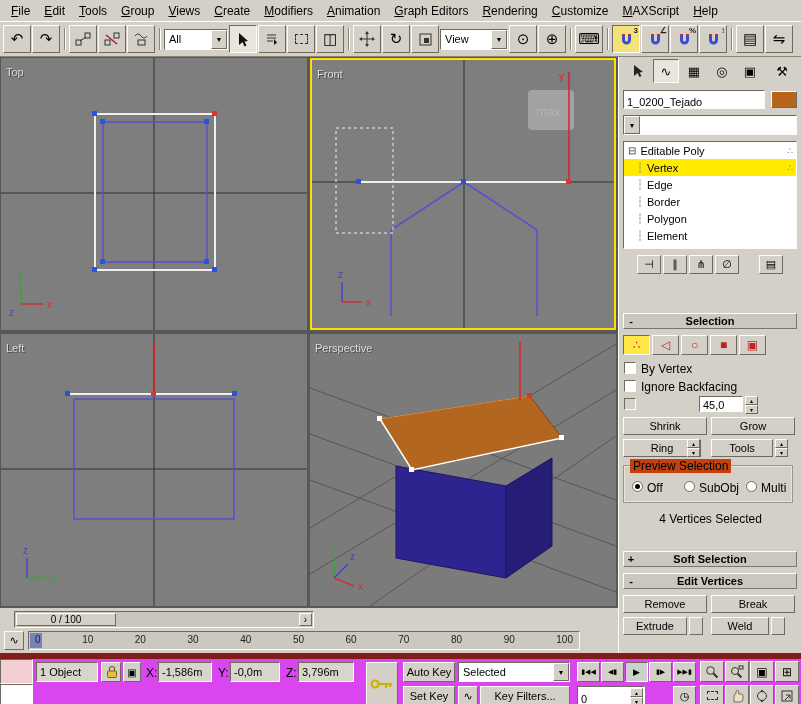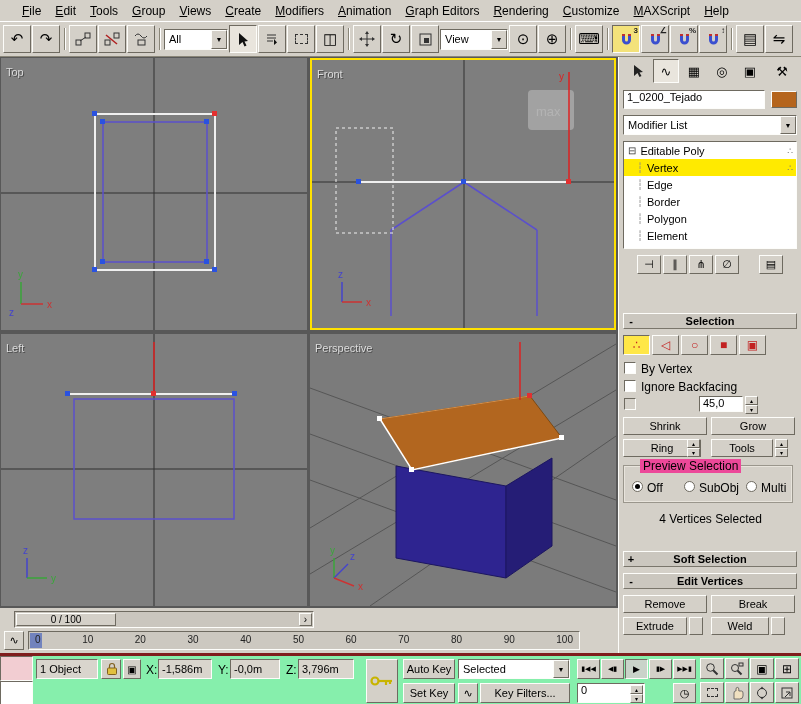--- a/index.html
+++ b/index.html
@@ -2,21 +2,21 @@
 <html><head>
 <meta charset="utf-8">
 <style>
 *{margin:0;padding:0;box-sizing:border-box}
 html,body{width:801px;height:704px;background:#d4d0c8}
 #root{position:relative;width:801px;height:704px;background:#d4d0c8;font:11px "Liberation Sans",sans-serif;color:#000;overflow:hidden}
 .abs{position:absolute}
 .raised{background:#d4d0c8;border:1px solid;border-color:#fdfdfa #6e6a60 #6e6a60 #fdfdfa}
 .sunken{border:1px solid;border-color:#6e6a60 #fdfdfa #fdfdfa #6e6a60}
 .white{background:#fff}
-.menu{display:flex;align-items:center;height:21px;padding-left:15px}
+.menu{display:flex;align-items:center;height:21px;padding-left:4px}
 .menu-item{display:inline-block;padding:3px 7px;font-size:12px}
 .menu-item::first-letter{text-decoration:underline}
 .toolbar{position:absolute;top:21px;left:0;width:801px;height:36px;border-top:1px solid #fff;border-bottom:1px solid #8a8678;display:flex;align-items:center;padding-left:3px;gap:1px;overflow:hidden}
 .tbtn{width:28px;height:28px;display:flex;align-items:center;justify-content:center;font-size:15px;position:relative;flex:none}
 .tbtn.pressed{border-color:#6e6a60 #fdfdfa #fdfdfa #6e6a60;background:#e9e5dd}
 .tbtn.snapon{border-color:#6e6a60 #fdfdfa #fdfdfa #6e6a60;background:#f3e27a}
 .tsep{width:7px;height:26px;position:relative;flex:none}
 .tsep::after{content:"";position:absolute;left:3px;top:2px;bottom:2px;border-left:1px solid #8a8678;border-right:1px solid #fff}
 .combo{display:flex;align-items:stretch;height:21px;background:#fff;border:1px solid;border-color:#6e6a60 #fdfdfa #fdfdfa #6e6a60;flex:none}
 .combo .val{flex:1;display:flex;align-items:center;padding-left:4px;font-size:11px;background:#fff;overflow:hidden}
@@ -32,31 +32,31 @@
 .rollout .pm{width:14px;text-align:center}
 .rollout .rlbl{flex:1;text-align:center;margin-right:14px}
 .pbtn{position:absolute;background:#d4d0c8;border:1px solid;border-color:#fdfdfa #6e6a60 #6e6a60 #fdfdfa;display:flex;align-items:center;justify-content:center;font-size:11px;height:18px}
 .chk{position:absolute;width:12px;height:12px;background:#fff;border:1px solid;border-color:#6e6a60 #fdfdfa #fdfdfa #6e6a60}
 .chk.dis{background:#d4d0c8}
 .lbl{position:absolute;font-size:12px;white-space:nowrap}
 .radio{position:absolute;width:11px;height:11px;border-radius:50%;background:#fff;border:1px solid #6e6a60;display:flex;align-items:center;justify-content:center}
 .radio .dot{width:5px;height:5px;border-radius:50%;background:#000}
 .spin{position:absolute;width:13px;display:flex;flex-direction:column}
 .spin span{flex:1;display:flex;align-items:center;justify-content:center;font-size:6px;background:#d4d0c8;border:1px solid;border-color:#fdfdfa #6e6a60 #6e6a60 #fdfdfa}
-.field{background:#fff;border:1px solid;border-color:#6e6a60 #fdfdfa #fdfdfa #6e6a60;display:flex;align-items:flex-start;padding:0 3px;font-size:11px}
+.field{background:#fff;border:1px solid;border-color:#6e6a60 #fdfdfa #fdfdfa #6e6a60;display:flex;align-items:flex-end;padding:0 3px;font-size:11px}
 .sfield{background:#d9d5cd;border:1px solid;border-color:#6e6a60 #fdfdfa #fdfdfa #6e6a60;display:flex;align-items:center;padding:0 3px;font-size:11px}
 .stack-row{height:17px;display:flex;align-items:center;padding-left:4px;font-size:11px}
 .stack-row.sel{background:#ffea00}
 .rowdots{margin-left:auto;margin-right:3px;color:#777;font-size:9px}
 .tree{color:#888;margin:0 4px 0 9px;font-size:10px}
 .sobtn{position:absolute;width:27px;height:20px;background:#d4d0c8;border:1px solid;border-color:#fdfdfa #6e6a60 #6e6a60 #fdfdfa;display:flex;align-items:center;justify-content:center;font-size:12px;color:#c22222}
 .sobtn.active{background:#ffe747;border-color:#6e6a60 #fdfdfa #fdfdfa #6e6a60}
 .sbtn{position:absolute;background:#d4d0c8;border:1px solid;border-color:#fdfdfa #6e6a60 #6e6a60 #fdfdfa;display:flex;align-items:center;justify-content:center}
 .sbtn.pressed{border-color:#6e6a60 #fdfdfa #fdfdfa #6e6a60;background:#c9d3c9}
-.status{position:absolute;left:0;top:653px;width:801px;height:51px;background:#86efac;border-top:3px solid #7f1d1d}
+.status{position:absolute;left:0;top:653px;width:801px;height:51px;background:#d946ef;border-top:6px solid #7f1d1d}
 .dashbox{width:13px;height:10px;border:1px dashed #333}
 .groupbox{position:absolute;border:1px solid #9a968c;box-shadow:inset 0 0 0 1px #e8e4dc}
 </style>
 </head>
 <body>
 
 <div id="root">
 
   <div class="menu">
     <span class="menu-item">File</span>
@@ -330,21 +330,20 @@
     <span class="tab" style="left:150px;top:2px">
         <span>⚒</span>
       </span>
 
     <div class="abs field" style="left:4px;top:33px;width:142px;height:19px">
         <span>1_0200_Tejado</span>
       </div>
     <span class="abs raised" style="left:152px;top:34px;width:26px;height:17px;background:#b5651d"></span>
 
     <div class="combo abs" style="left:4px;top:58px;width:174px;height:20px">
-      <span class="val">Modifier List</span>
       <span class="cbtn">▼</span>
     </div>
 
     <div class="abs sunken white" style="left:4px;top:84px;width:174px;height:108px;overflow:hidden">
       <div class="stack-row">
         <span style="margin-right:4px;font-size:10px;color:#333">⊟</span>
         <span>Editable Poly</span>
         <span class="rowdots">∴</span>
       </div>
       <div class="stack-row sel">
@@ -437,21 +436,21 @@
     </span>
     <span class="pbtn" style="left:92px;top:382px;width:62px">
         <span>Tools</span>
       </span>
     <span class="spin" style="left:156px;top:382px;height:18px">
       <span>▴</span>
       <span>▾</span>
     </span>
 
     <div class="groupbox" style="left:4px;top:408px;width:170px;height:38px">
-      <span class="lbl" style="left:16px;top:-7px;background:#ec4899;padding:0 3px">Preview Selection</span>
+      <span class="lbl" style="left:6px;top:-7px;background:#c2410c;padding:0 3px">Preview Selection</span>
       <span class="radio" style="left:8px;top:15px">
           <span class="dot"></span>
         </span>
       <span class="lbl" style="left:23px;top:15px">Off</span>
       <span class="radio" style="left:60px;top:15px"></span>
       <span class="lbl" style="left:75px;top:15px">SubObj</span>
       <span class="radio" style="left:122px;top:15px"></span>
       <span class="lbl" style="left:137px;top:15px">Multi</span>
     </div>
 

